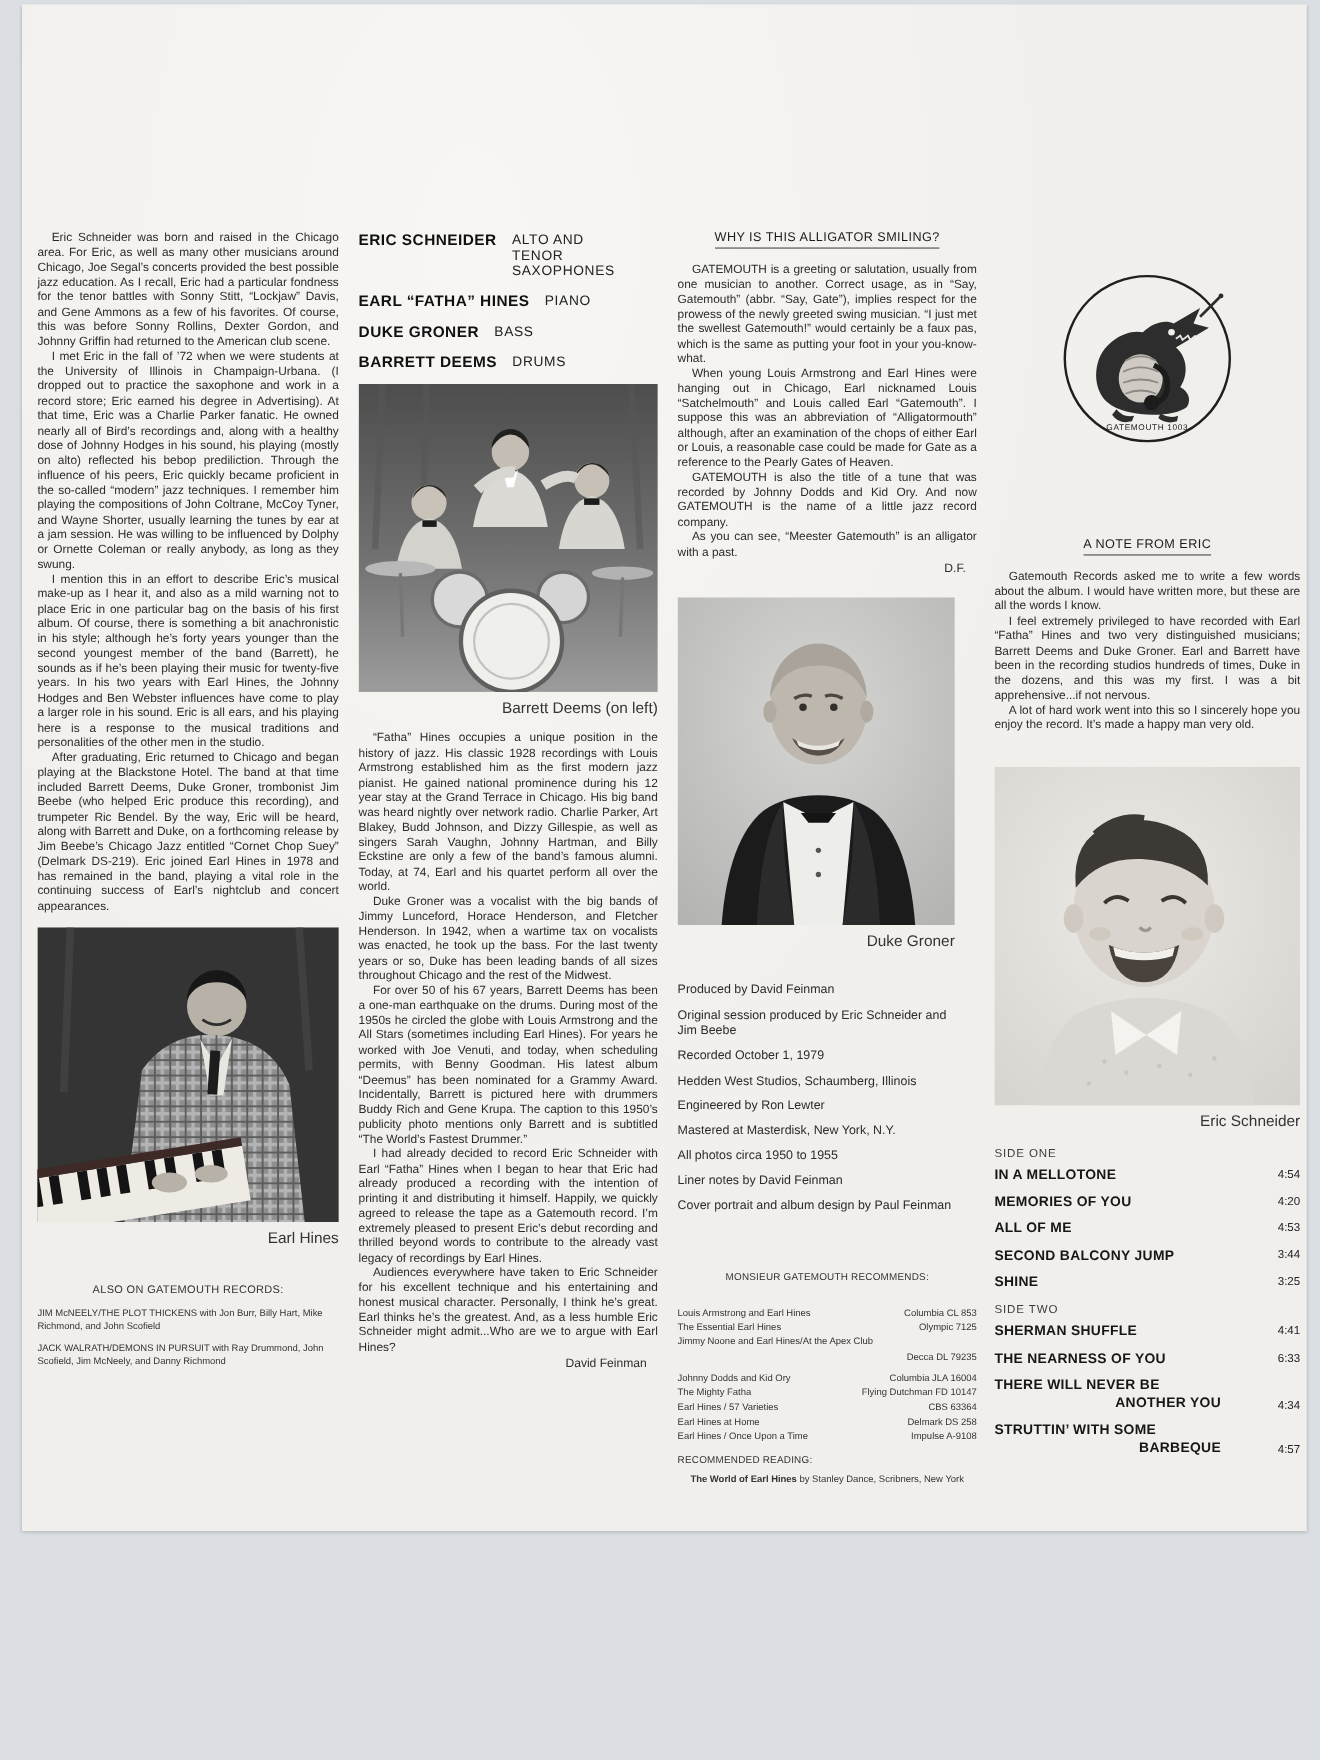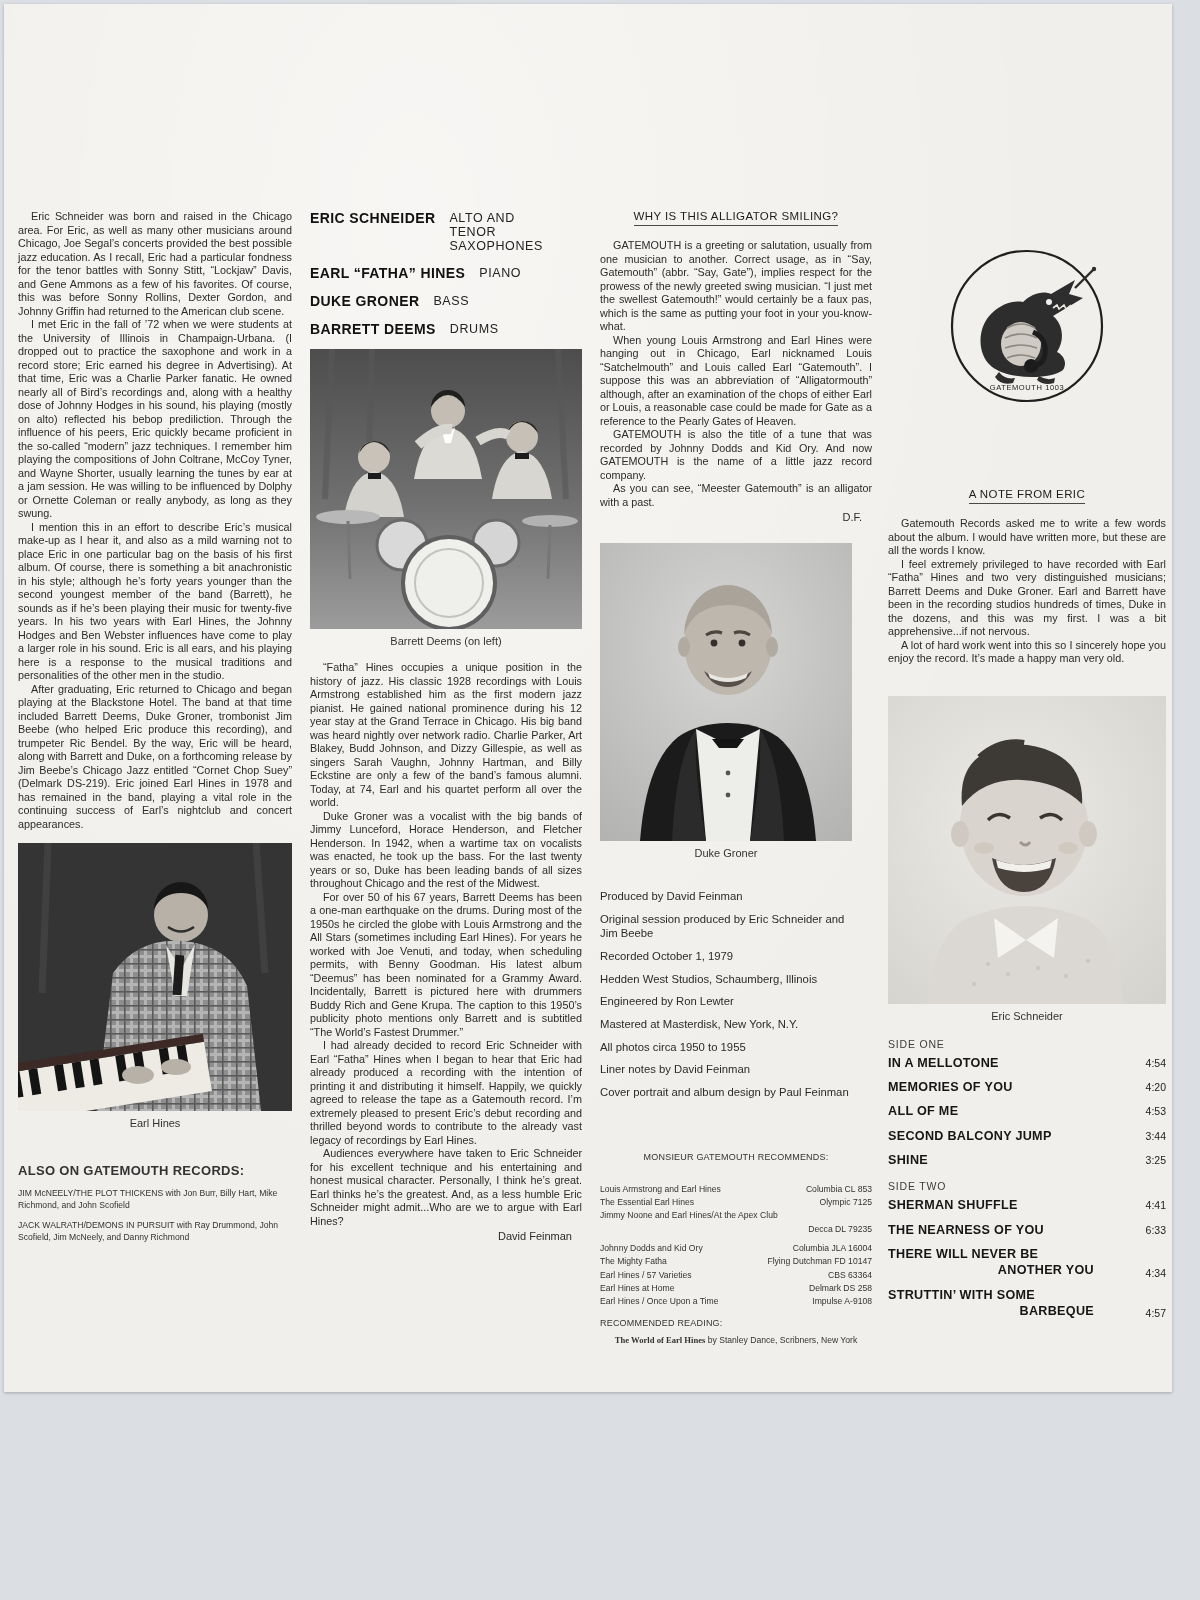--- a/index.html
+++ b/index.html
@@ -4,69 +4,69 @@
 <style>
   * { margin:0; padding:0; box-sizing:border-box; }
   html,body { width:1200px; height:1600px; }
   body {
     background:#dbdfe4;
     font-family:"Liberation Sans", sans-serif;
     color:#262626;
     position:relative;
   }
   .paper {
-    position:absolute; left:4px; top:4px; width:1168px; height:1388px;
+    position:absolute; left:20px; top:4px; width:1168px; height:1388px;
     background:#f1efeb;
     background-image:radial-gradient(ellipse at 35% 15%, rgba(255,255,255,.45), rgba(255,255,255,0) 60%);
     box-shadow:0 1px 3px rgba(0,0,0,.25);
     overflow:hidden;
   }
   .col { position:absolute; }
   .col1 { left:14px;  top:206px; width:274px; }
   .col2 { left:306px; top:206px; width:272px; }
   .col3 { left:596px; top:206px; width:272px; }
   .col4 { left:884px; top:240px; width:278px; }
 
   .bodytext p {
     font-size:10.8px; line-height:13.5px; text-align:justify; text-indent:13px;
     color:#2b2b2b;
   }
-  .caption { font-size:11px; color:#333; text-align:center; margin-top:6px; }
+  .caption { font-size:14px; color:#333; text-align:right; margin-top:6px; }
   .signature { font-size:11px; text-align:right; padding-right:10px; margin-top:2px; color:#2b2b2b; }
 
   .photo { width:100%; display:block; margin-top:12px; }
   .photo svg { display:block; width:100%; height:auto; }
 
   
   .credit { display:flex; align-items:flex-start; margin-bottom:12px; }
   .credit-name { font-weight:bold; font-size:14px; letter-spacing:.4px; color:#111; white-space:nowrap; }
   .credit-role { font-size:12.5px; letter-spacing:.6px; margin-left:14px; margin-top:1px; white-space:pre-line; color:#222; }
 
   
   .sec-head { text-align:center; font-size:11.5px; letter-spacing:.4px; color:#1d1d1d; margin-bottom:13px; }
   .sec-head span { display:inline-block; border-bottom:1px solid #4a4a4a; padding-bottom:3px; }
 
   
   .also { margin-top:34px; }
-  .also-head { text-align:left; font-size:13px; letter-spacing:.3px; color:#333; margin-bottom:9px;font-weight:bold; }
+  .also-head { text-align:center; font-size:10px; letter-spacing:.3px; color:#333; margin-bottom:9px; }
   .also-item { font-size:8.6px; line-height:1.45; color:#333; margin-bottom:7px; }
 
   
   .prod { margin-top:30px; width:252px; }
   .prod-line { font-size:11.3px; line-height:1.3; margin-bottom:8px; color:#2b2b2b; }
 
   .recs { margin-top:52px; }
   .rec-head { text-align:center; font-size:9px; letter-spacing:.2px; color:#333; margin-bottom:21px; }
   .rec-row { display:flex; flex-wrap:wrap; font-size:8.6px; line-height:1.55; color:#333;align-items:center; }
   .rec-label { margin-left:auto; text-align:right; }
   .rec-row.stack .rec-label { flex-basis:100%; }
   .rec-gap { height:6px; }
   .reading-head { text-align:left; font-size:9px; letter-spacing:.2px; color:#333; margin:9px 0 7px; }
   .reading-line { text-align:center; font-size:8.6px; color:#333; }
-  .reading-line .rt { font-weight:bold;font-family:Liberation Serif, serif; }
+  .reading-line .rt { font-weight:bold; }
 
   
   .logo-wrap { position:relative; width:160px; margin:0 auto; }
   .logo-cap { position:absolute; bottom:24px; left:0; width:100%; text-align:center; font-size:7.5px; letter-spacing:.6px; color:#1c1c1c; }
   .note-head { margin-top:72px; }
   .tracks { margin-top:16px; }
   .side-label { font-size:10.5px; letter-spacing:.8px; color:#3c3c3c; margin-bottom:5px; }
   .side-label.two { margin-top:12px; }
   .track { display:flex; justify-content:space-between; margin-bottom:8px; }
   .track-title { font-weight:bold; font-size:12.6px; letter-spacing:.3px; color:#161616; width:212px; line-height:1.3; }

